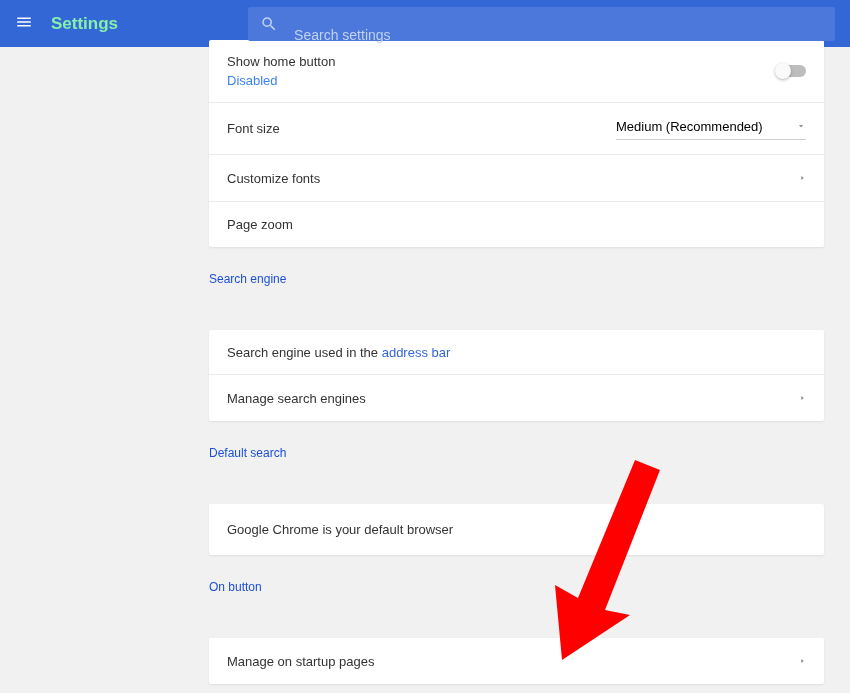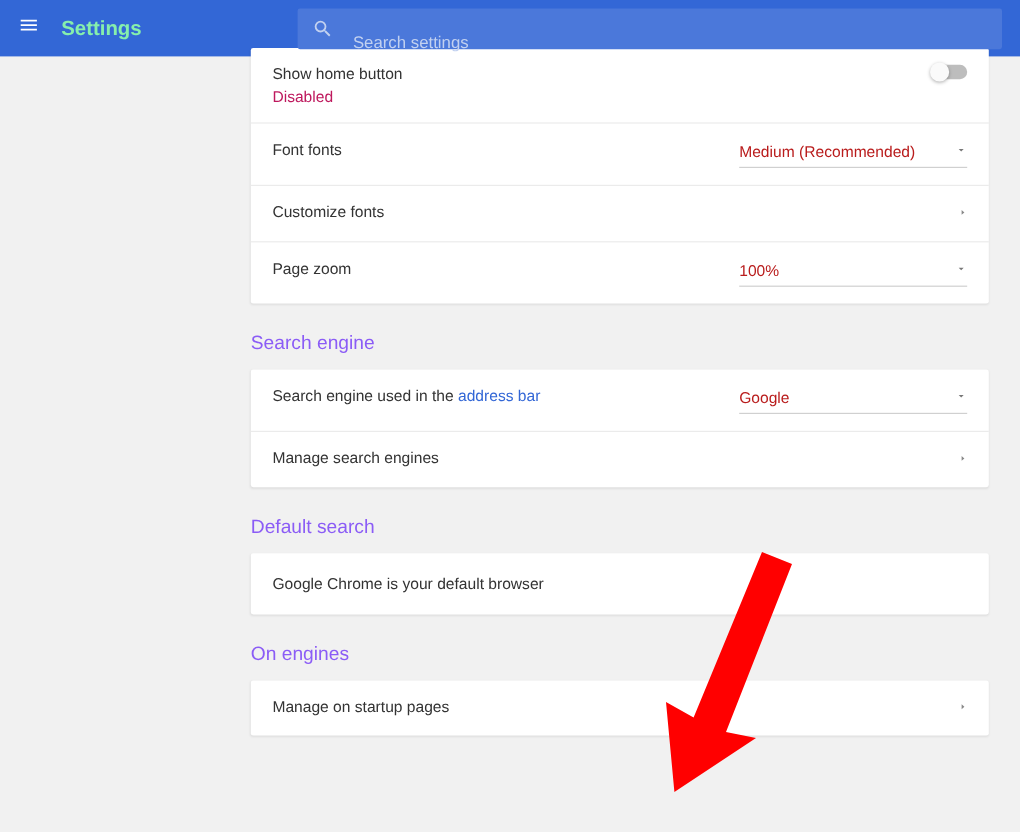--- a/index.html
+++ b/index.html
@@ -5,33 +5,33 @@
     * { margin: 0; padding: 0; box-sizing: border-box; font-family: Arial, sans-serif; }
     body { background: #f1f1f1; width: 850px; height: 693px; overflow: hidden; position: relative; }
     .header { background: #3367d6; height: 47px; display: flex; align-items: center; padding: 0 15px; }
     .menu-icon { color: white; margin-right: 18px; cursor: pointer; }
     .title { color: #86efac; font-size: 17px; font-weight: 700; margin-right: 130px; }
     .search-bar { background: #4b78da; height: 34px; border-radius: 2px; display: flex; align-items: center; padding: 0 12px; width: 618px; }
     .search-icon { color: #a8bceb; margin-right: 16px; display: flex; }
     .search-input { background: transparent; border: none; color: #ffffff; font-size: 14px; outline: none; width: 100%; margin-top: 22px; }
     .search-input::placeholder { color: #c2d1f0; }
     .content { margin-left: 209px; width: 615px; padding-top: 0; }
-    .card { background: white; border-radius: 2px; box-shadow: 0 1px 2px rgba(0,0,0,0.08); margin-bottom: 25px; }
-    .row { padding: 14px 18px; border-bottom: 1px solid #ebebeb; display: flex; justify-content: space-between; min-height: 45px; }
+    .card { background: white; border-radius: 2px; box-shadow: 0 1px 2px rgba(0,0,0,0.08); margin-bottom: 25px; margin-top: 32px; }
+    .row { padding: 14px 18px; border-bottom: 1px solid #ebebeb; display: flex; align-items: center; justify-content: space-between; min-height: 45px; }
     .row:last-child { border-bottom: none; }
     .row-label { color: #333; font-size: 13px; }
-    .row-sub { color: #be185d; font-size: 13px; margin-top: 4px; }
+    .row-sub { color: #3b82f6; font-size: 13px; margin-top: 4px; }
     .row-link { color: #3367d6; font-size: 13px; }
     .select { display: flex; align-items: center; min-width: 190px; border-bottom: 1px solid #d0d0d0; padding-bottom: 4px; justify-content: space-between; }
-    .select-text { color: #b91c1c; font-size: 13px; }
+    .select-text { color: #000000; font-size: 13px; }
     .chevron { color: #777; margin-left: 8px; }
     .arrow-right { color: #888; }
     .toggle { width: 30px; height: 12px; background: #bdbdbd; border-radius: 6px; position: relative; cursor: pointer; }
     .toggle::after { content: ''; position: absolute; width: 16px; height: 16px; background: #fafafa; border-radius: 50%; top: -2px; left: -1px; box-shadow: 0 1px 3px rgba(0,0,0,0.3); }
-    .section-title { color: #8b5cf6; font-size: 16px; padding: 0 0 12px 0; }
+    .section-title { color: #1d4ed8; font-size: 12px; padding: 0 0 12px 0; }
     .advanced { text-align: center; padding: 22px 0; }
     .arrow-annotation { position: absolute; pointer-events: none; }
     .first-card-top { margin-top: -7px; }
     .simple-row { padding: 18px 18px; }
   </style>
 </head>
 <body>
 
 <div class="header">
   <div class="menu-icon">
@@ -53,84 +53,68 @@
 <div class="content">
   <div class="card first-card-top">
     <div class="row">
       <div>
         <div class="row-label">Show home button</div>
         <div class="row-sub">Disabled</div>
       </div>
       <div class="toggle"></div>
     </div>
     <div class="row">
-      <div class="row-label">Font fonts</div>
+      <div class="row-label">Font size</div>
       <div class="select">
         <span class="select-text">Medium (Recommended)</span>
         <span class="chevron">
           <svg width="10" height="10" viewBox="0 0 24 24" fill="#777">
               <path d="M7 10l5 5 5-5z"></path>
             </svg>
         </span>
       </div>
     </div>
     <div class="row">
       <div class="row-label">Customize fonts</div>
       <span class="arrow-right">
         <svg width="7" height="10" viewBox="0 0 24 24" fill="#888">
             <path d="M8 5l8 7-8 7z"></path>
           </svg>
       </span>
     </div>
     <div class="row">
       <div class="row-label">Page zoom</div>
-      <div class="select">
-        <span class="select-text">100%</span>
-        <span class="chevron">
-          <svg width="10" height="10" viewBox="0 0 24 24" fill="#777">
-              <path d="M7 10l5 5 5-5z"></path>
-            </svg>
-        </span>
-      </div>
     </div>
   </div>
 
   <div class="section-title">Search engine</div>
   <div class="card">
     <div class="row">
       <div class="row-label">
         <span>Search engine used in the </span><span class="row-link">address bar</span>
-      </div>
-      <div class="select">
-        <span class="select-text">Google</span>
-        <span class="chevron">
-          <svg width="10" height="10" viewBox="0 0 24 24" fill="#777">
-              <path d="M7 10l5 5 5-5z"></path>
-            </svg>
-        </span>
       </div>
     </div>
     <div class="row">
       <div class="row-label">Manage search engines</div>
       <span class="arrow-right">
         <svg width="7" height="10" viewBox="0 0 24 24" fill="#888">
             <path d="M8 5l8 7-8 7z"></path>
           </svg>
       </span>
     </div>
   </div>
 
   <div class="section-title">Default search</div>
   <div class="card">
     <div class="row simple-row">
       <div class="row-label">Google Chrome is your default browser</div>
     </div>
   </div>
 
-  <div class="section-title">On engines</div>
+  <div class="section-title">On button</div>
   <div class="card">
     <div class="row">
       <div>
         <div class="row-label">Manage on startup pages</div>
       </div>
       <span class="arrow-right">
         <svg width="7" height="10" viewBox="0 0 24 24" fill="#888">
             <path d="M8 5l8 7-8 7z"></path>
           </svg>
       </span>

